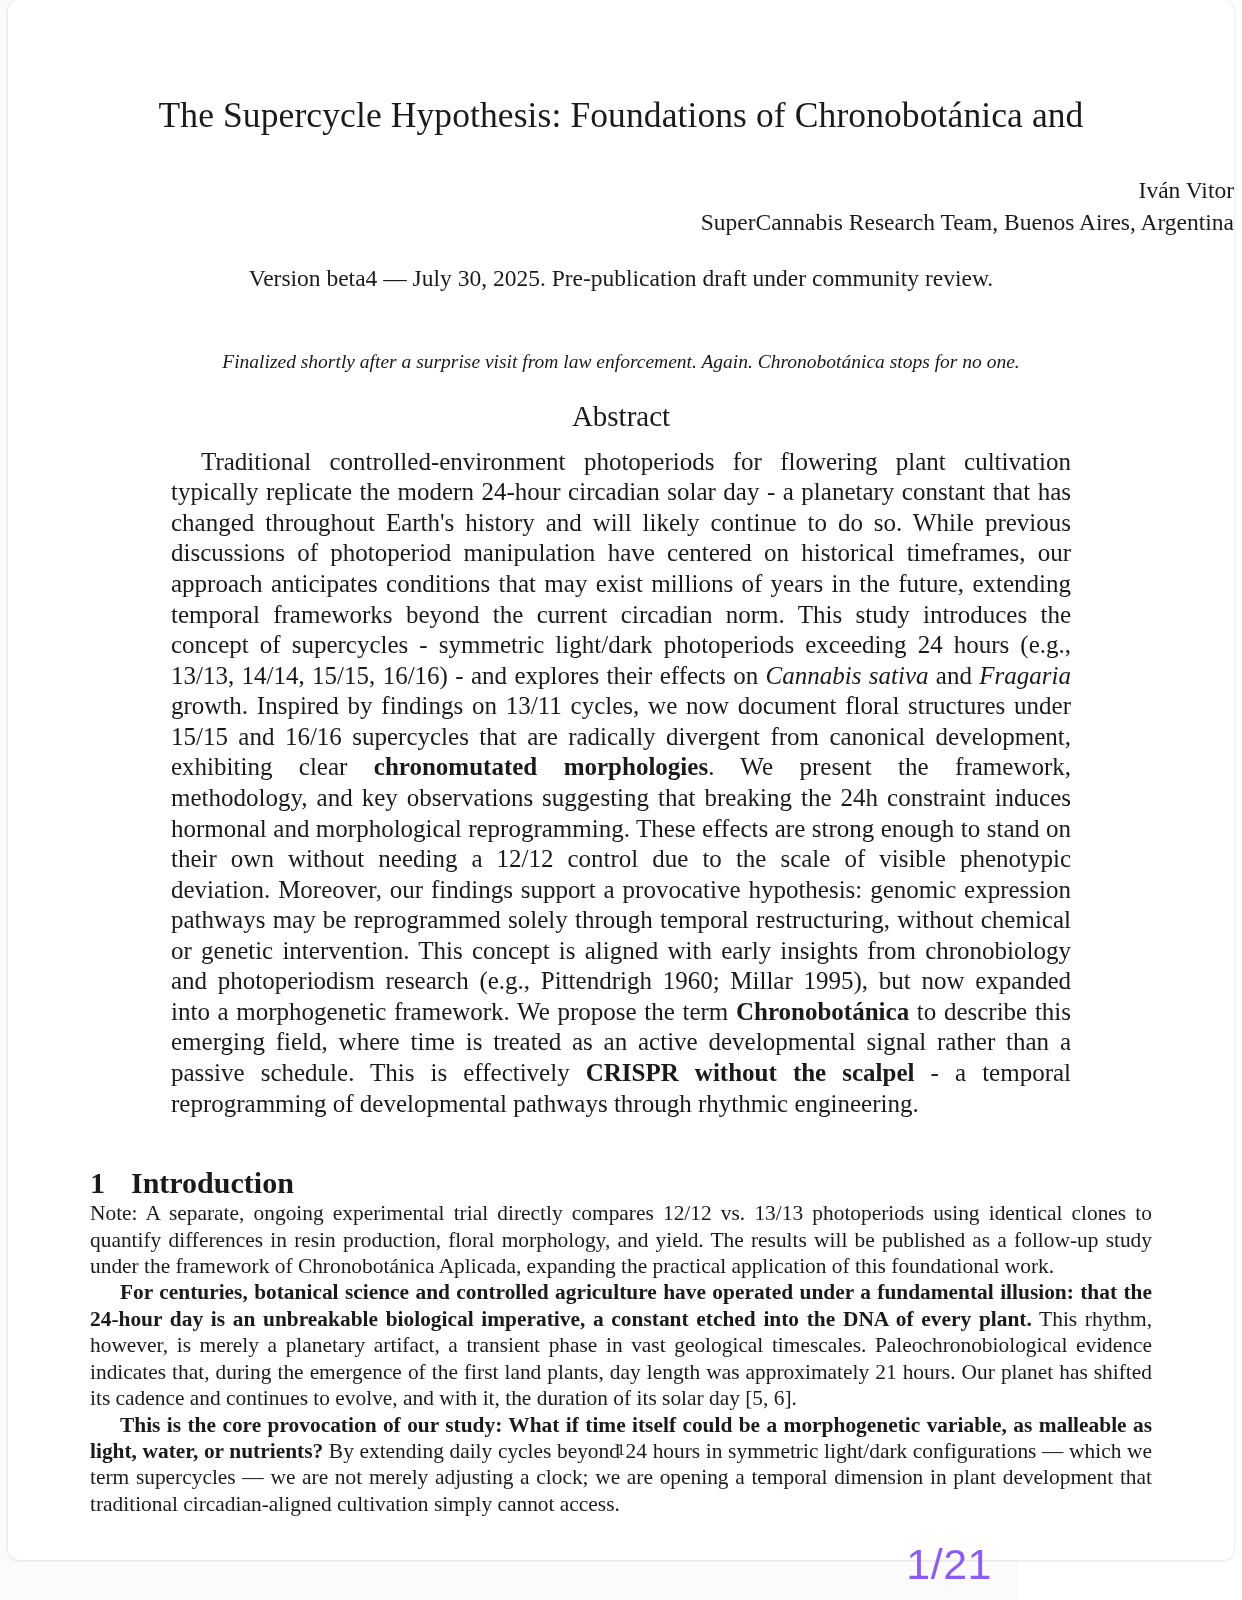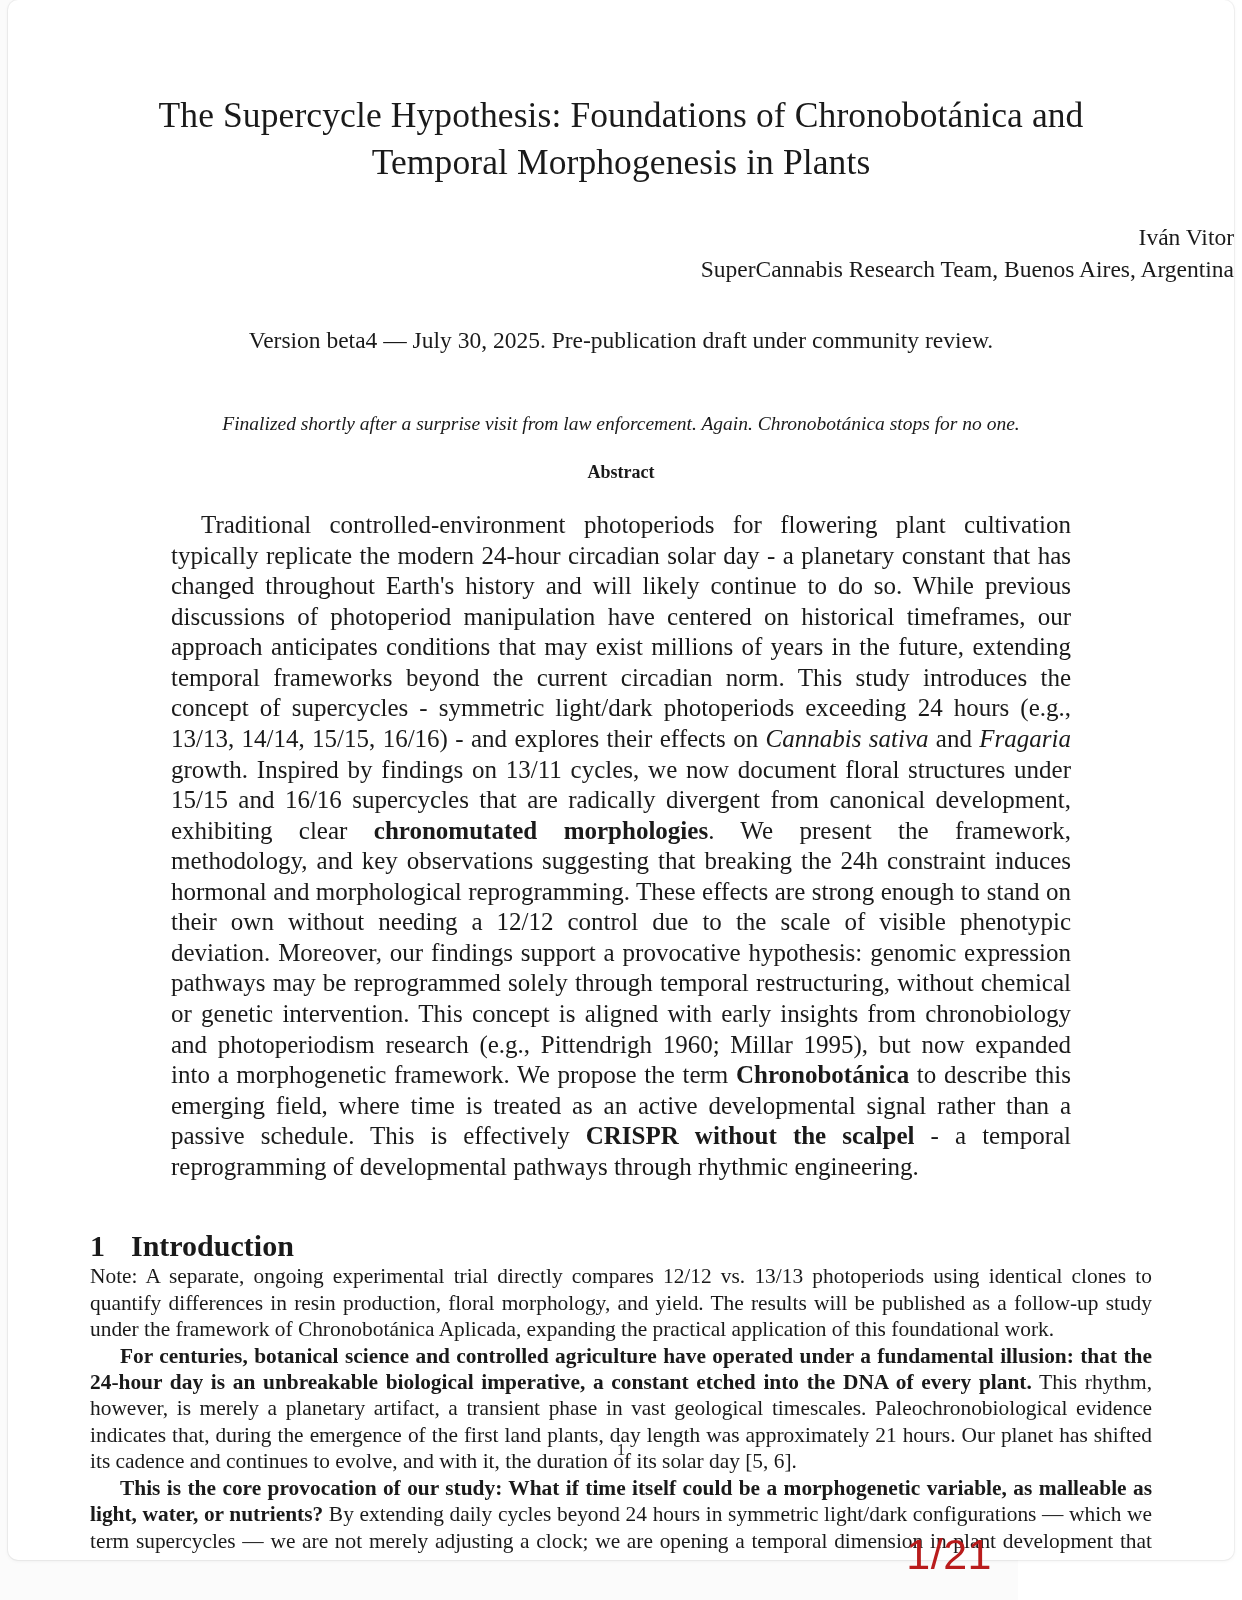--- a/index.html
+++ b/index.html
@@ -59,21 +59,21 @@
     text-align: right;
     font-size: 23.5px;
     line-height: 1.36;
     margin-top: 36px;
   }
   .author .ln { display: block; }
 
   .version {
     text-align: center;
     font-size: 23.5px;
-    margin-top: 41px;
+    margin-top: 26px;
   }
 
   .journal-block {
     text-align: center;
     margin-top: 56px;
     font-size: 19.5px;
     line-height: 1.42;
   }
   .journal-block .mono {
     font-family: "Liberation Mono", "DejaVu Sans Mono", monospace;
@@ -86,23 +86,23 @@
     margin-top: 3px;
   }
 
   
   .abstract-wrap {
     margin: 24px auto 0 auto;
     width: 900px;
   }
   .abstract-title {
     text-align: center;
-    font-weight: bold;
-    font-size: 18px;
-    margin-bottom: 27px;
+    font-weight: normal;
+    font-size: 29px;
+    margin-bottom: 14px;
   }
   .abstract-body {
     font-size: 25px;
     line-height: 1.223;
     text-align: justify;
     text-indent: 30px;
     hyphens: none;
   }
 
   
@@ -137,40 +137,39 @@
     top: 1440px;
     text-align: center;
     font-size: 17px;
     color: #2b2b2b;
   }
 
   
   .page-indicator {
     position: absolute;
     right: 26px;
-    bottom: 24px;
+    bottom: 14px;
     font-family: "Liberation Sans", "DejaVu Sans", sans-serif;
     font-size: 43px;
-    color: #b91c1c;
+    color: #8b5cf6;
     letter-spacing: 0.5px;
     font-weight: 400;
     line-height: 1;
   }
 </style>
 </head>
 <body>
 
 <div id="viewer">
 
   <div id="page">
     <div id="page-inner">
 
       <h1 class="title">
         <span class="ln">The Supercycle Hypothesis: Foundations of Chronobotánica and</span>
-        <span class="ln">Temporal Morphogenesis in Plants</span>
       </h1>
 
       <div class="author">
         <span class="ln">Iván Vitor</span>
         <span class="ln">SuperCannabis Research Team, Buenos Aires, Argentina</span>
       </div>
 
       <div class="version">Version beta4 — July 30, 2025. Pre-publication draft under community review.</div>
 
       <div class="journal-block">

